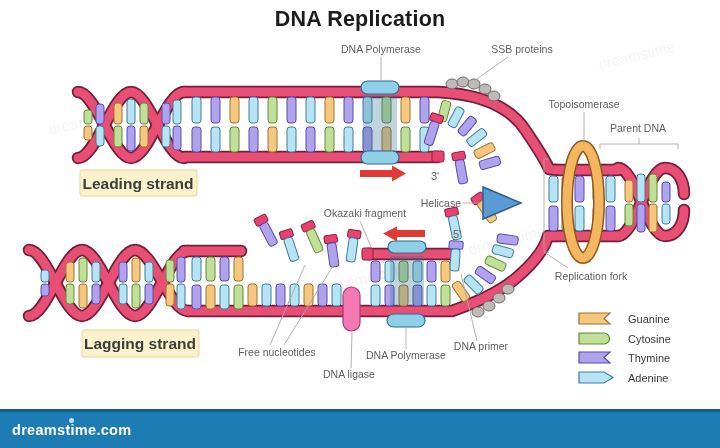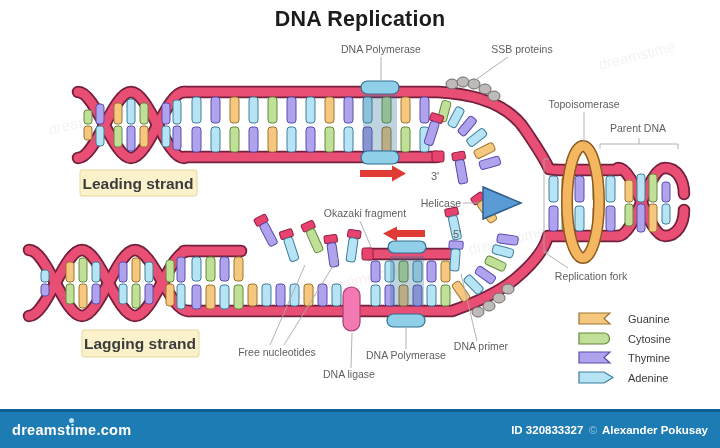--- a/index.html
+++ b/index.html
@@ -339,19 +339,14 @@
     <text class="legend-text" x="628" y="382" fill="#3a3a3a">Adenine</text>
   </g>
 </svg>
 
 
 <div id="footer">
   <div class="logo">
     <span>dreamstime.com</span>
     <span class="reg-dot"></span>
   </div>
-  <div class="credit">
-    <span>ID 320833327</span>
-    <span class="sep">©</span>
-    <span>Alexander Pokusay</span>
-  </div>
 </div>
 </div>
 
 </body></html>

